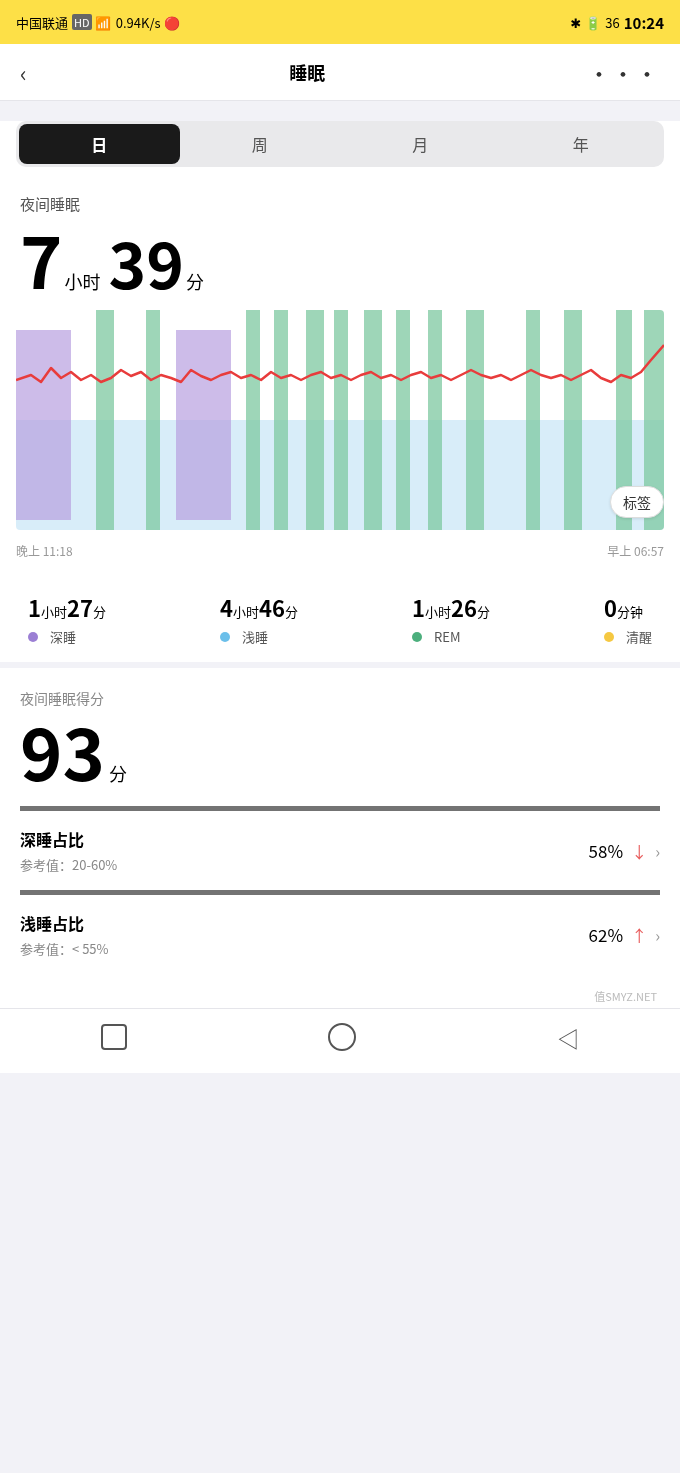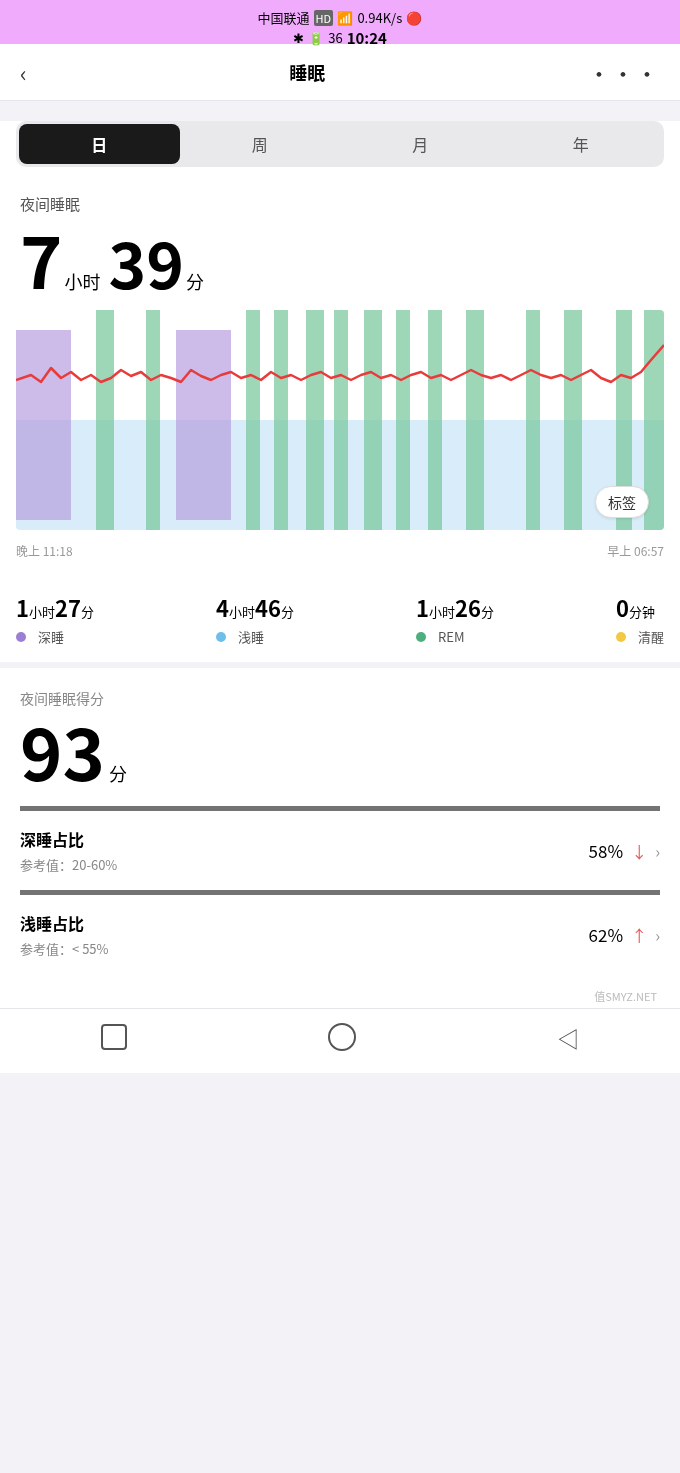--- a/index.html
+++ b/index.html
@@ -7,28 +7,27 @@
     body {
       font-family: -apple-system, "PingFang SC", "Noto Sans CJK SC", sans-serif;
       background: #f2f2f7;
       width: 680px;
       min-height: 1473px;
       overflow-x: hidden;
     }
 
     
     .status-bar {
-      background: #f0abfc;
+      background: #fde047;
       display: flex;
       align-items: center;
       justify-content: space-between;
       padding: 8px 16px;
       font-size: 13px;
       height: 44px;
-      flex-direction: column;
     }
     .status-left { display: flex; align-items: center; gap: 4px; }
     .status-right { display: flex; align-items: center; gap: 4px; }
     .status-time { font-weight: 600; font-size: 15px; }
 
     
     .top-nav {
       background: #fff;
       display: flex;
       align-items: center;
@@ -164,36 +163,36 @@
       padding: 12px 16px;
       font-size: 12px;
       color: #999;
       margin-bottom: 8px;
     }
 
     
     .tag-btn {
       position: absolute;
       bottom: 12px;
-      right: 15px;
+      right: 0;
       background: #fff;
       border: 1px solid #ddd;
       border-radius: 16px;
       padding: 5px 12px;
       font-size: 14px;
       color: #333;
       cursor: pointer;
       box-shadow: 0 1px 3px rgba(0,0,0,0.1);
     }
 
     
     .sleep-stages {
       display: flex;
       justify-content: space-between;
-      padding: 12px 16px 16px;
+      padding: 12px 28px 16px;
       border-bottom: 6px solid #f2f2f7;
       align-items: flex-end;
     }
     .stage-item {
       display: flex;
       flex-direction: column;
       align-items: flex-start;
     }
     .stage-duration {
       font-size: 15px;

